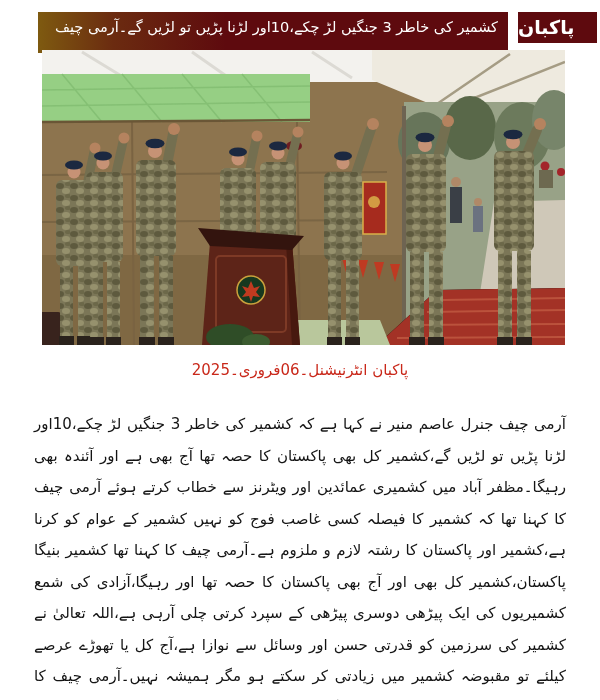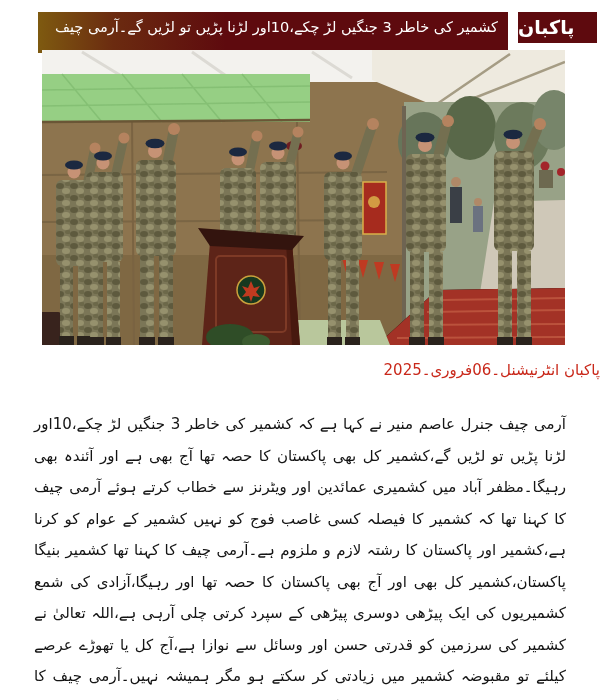--- a/index.html
+++ b/index.html
@@ -12,21 +12,21 @@
     color:#ffffff;direction:rtl;text-align:right;box-sizing:border-box;
     padding:0 10px;line-height:31px;font-size:14.5px;white-space:nowrap;overflow:hidden;}
   .logo-block{position:absolute;left:518px;top:12px;width:79px;height:31px;
     background:#5e0a0e;color:#ffffff;text-align:left;line-height:31px;
     font-weight:bold;font-size:19px;direction:rtl;}
 
   
   .photo-frame{position:absolute;left:42px;top:50px;width:523px;height:295px;overflow:hidden;}
 
   
-  .photo-caption{position:absolute;left:0;top:357px;width:600px;
+  .photo-caption{position:absolute;left:0;top:357px;width:600px;text-align:center;
     color:#c9281a;font-size:15px;direction:rtl;line-height:26px;}
 
   
   .article-body{position:absolute;left:34px;right:34px;top:409px;
     direction:rtl;text-align:justify;font-size:15px;line-height:31.5px;color:#141414;}
 </style>
 </head>
 <body>
 
 <div class="page">

